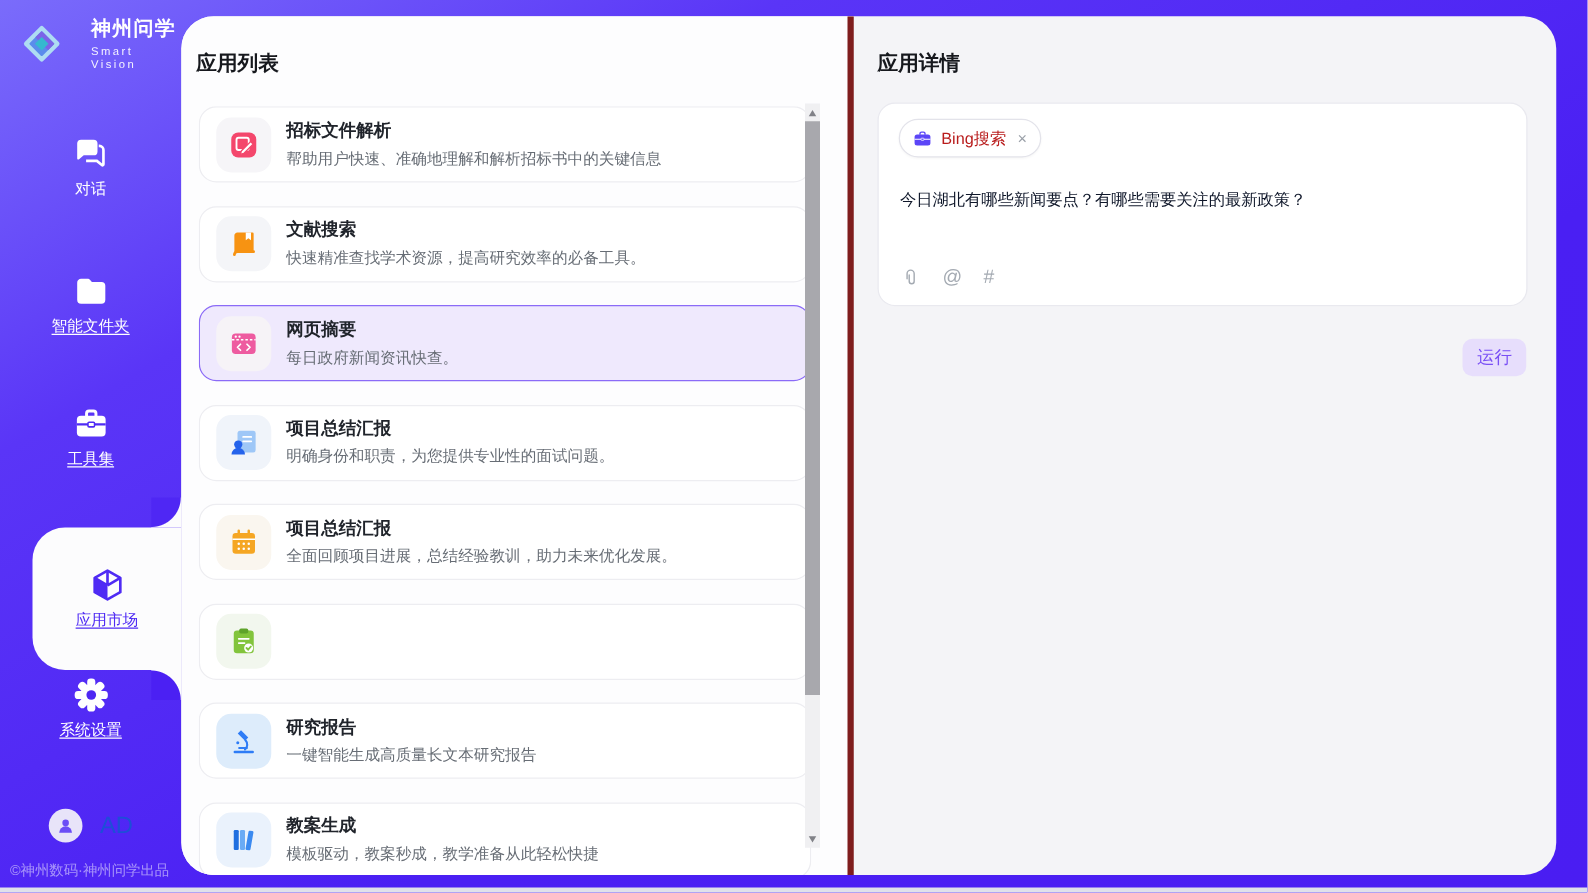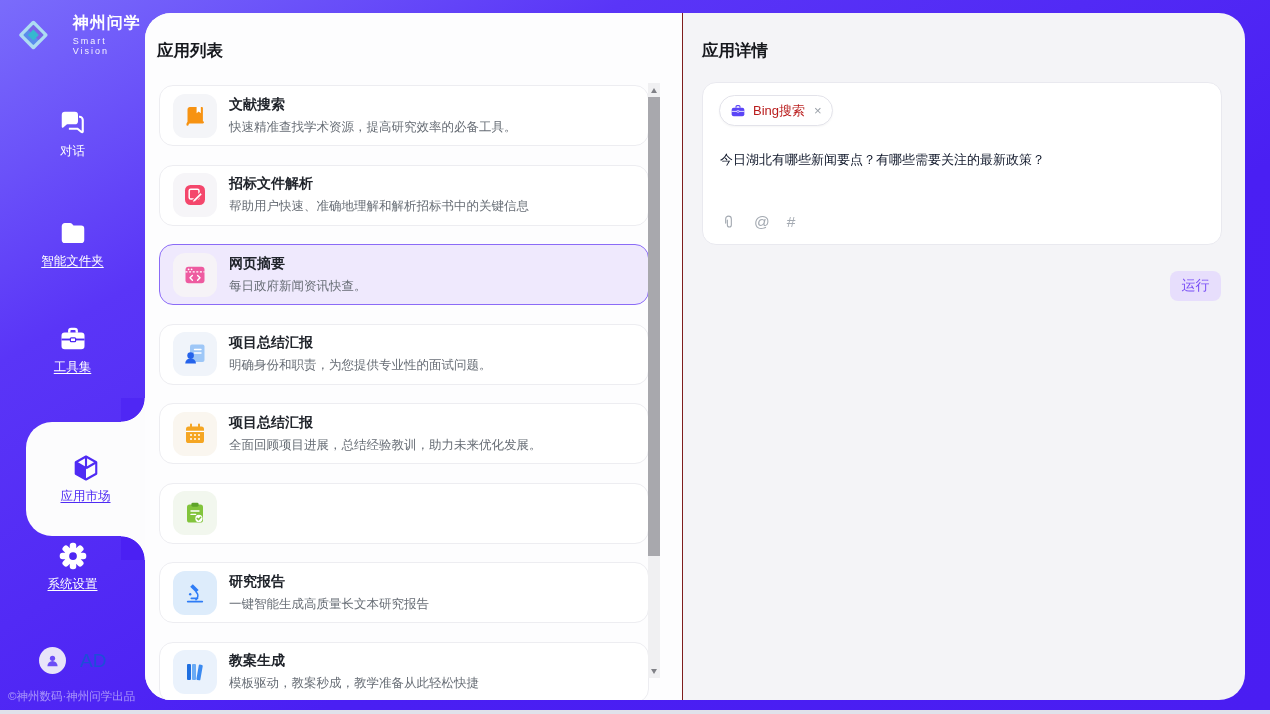--- a/index.html
+++ b/index.html
@@ -32,21 +32,21 @@
            background:radial-gradient(circle 24px at 0 100%, #4b20f3 23.2px, #fcfcfd 24px); }
   .user { position:absolute; left:39px; top:647px; display:flex; align-items:center; gap:14px; cursor:pointer; }
   .avatar { width:27px; height:27px; border-radius:50%; background:#e8e4f9; display:flex; align-items:center; justify-content:center; }
   .avatar svg { width:15px; height:15px; color:#6b4df6; }
   .user-name { font-size:19px; color:#1d4ed8; }
   .copyright { position:absolute; left:8px; bottom:10px; font-size:11.5px; color:rgba(255,255,255,.5); white-space:nowrap; }
   .bottom-strip { position:absolute; left:0; right:0; bottom:0; height:4px; background:#e0e1ea; }
   
   .content { position:absolute; left:145px; top:13px; width:1100px; height:687px;
              border-radius:26px; background:#f4f4f7; overflow:hidden; display:flex; }
-  .list-panel { width:538px; background:#fdfdfe; border-right:1px solid #7f1d1d; position:relative; }
+  .list-panel { width:538px; background:#fdfdfe; border-right:5px solid #7f1d1d; position:relative; }
   .panel-title { position:absolute; top:27px; font-size:16.5px; font-weight:bold; color:#16181d; }
   .list-panel .panel-title { left:12px; }
   .cards { position:absolute; left:14px; top:72px; width:490px; bottom:0; overflow:hidden; }
   .card { height:61px; border:1px solid #ededf1; border-radius:14px; background:#fff;
           display:flex; align-items:center; padding:0 13px; margin-bottom:18.5px; cursor:pointer; }
   .card.selected { border:1.5px solid var(--selected-border,#8b6bf7); background:var(--selected-bg,#efe9fd); }
   .app-icon { width:44px; height:44px; border-radius:12px; background:#f4f5f8;
               display:flex; align-items:center; justify-content:center; flex:none; }
   .app-icon svg { width:24px; height:24px; }
   .card-text { margin-left:12px; min-width:0; }
@@ -167,43 +167,43 @@
   </div>
   <div class="copyright">©神州数码·神州问学出品</div>
 </aside>
 
 <main class="content">
 
   <section class="list-panel">
     <h2 class="panel-title">应用列表</h2>
     <div class="cards">
         <div class="card">
+    <span class="app-icon" style="background: rgb(246, 245, 248);">
+            <svg viewBox="0 0 24 24">
+              <rect x="2" y="2" width="20" height="20" rx="5.5" fill="#f4476c"></rect>
+              <rect x="6.2" y="6.2" width="9.8" height="9.8" rx="1.6" fill="none" stroke="#fff" stroke-width="1.5"></rect>
+              <path d="M10 16.8l7.5-7.5 2 2-7.5 7.5-2.7.7z" fill="#fff" stroke="#f4476c" stroke-width="1.1"></path>
+            </svg>
+          </span>
+    <span class="card-text">
+      <span class="card-title" style="display:block">招标文件解析</span>
+      <span class="card-desc" style="display:block">帮助用户快速、准确地理解和解析招标书中的关键信息</span>
+    </span>
+  </div>
+        <div class="card">
     <span class="app-icon" style="background: rgb(244, 245, 248);">
             <svg viewBox="0 0 24 24">
               <path d="M4.5 5.4C4.5 4.1 5.6 3 6.9 3H19a.9.9 0 0 1 .9.9v13.6a.9.9 0 0 1-.9.9H7c-1.4 0-2.5 1-2.5 2.3z" fill="#f79312"></path>
               <path d="M4.5 20.7c0-1.3 1.1-2.4 2.5-2.4h12.9" stroke="#f79312" stroke-width="2.2" fill="none" stroke-linecap="round"></path>
               <path d="M13.6 3h4.2v6.2l-2.1-1.7-2.1 1.7z" fill="#fff"></path>
             </svg>
           </span>
     <span class="card-text">
       <span class="card-title" style="display:block">文献搜索</span>
       <span class="card-desc" style="display:block">快速精准查找学术资源，提高研究效率的必备工具。</span>
-    </span>
-  </div>
-        <div class="card">
-    <span class="app-icon" style="background: rgb(246, 245, 248);">
-            <svg viewBox="0 0 24 24">
-              <rect x="2" y="2" width="20" height="20" rx="5.5" fill="#f4476c"></rect>
-              <rect x="6.2" y="6.2" width="9.8" height="9.8" rx="1.6" fill="none" stroke="#fff" stroke-width="1.5"></rect>
-              <path d="M10 16.8l7.5-7.5 2 2-7.5 7.5-2.7.7z" fill="#fff" stroke="#f4476c" stroke-width="1.1"></path>
-            </svg>
-          </span>
-    <span class="card-text">
-      <span class="card-title" style="display:block">招标文件解析</span>
-      <span class="card-desc" style="display:block">帮助用户快速、准确地理解和解析招标书中的关键信息</span>
     </span>
   </div>
         <div class="card selected">
     <span class="app-icon" style="background: rgb(246, 243, 247);">
             <svg viewBox="0 0 24 24">
               <rect x="2.5" y="3.8" width="19" height="16.4" rx="3" fill="#ee5ba0"></rect>
               <line x1="2.5" y1="8.8" x2="21.5" y2="8.8" stroke="#fff" stroke-width="1.2" stroke-dasharray="2 1.6"></line>
               <circle cx="5.6" cy="6.3" r=".9" fill="#fff"></circle>
               <circle cx="8.6" cy="6.3" r=".9" fill="#fff"></circle>
               <path d="M9.4 12.4L7 14.8l2.4 2.4M14.6 12.4l2.4 2.4-2.4 2.4" stroke="#fff" stroke-width="1.4" fill="none" stroke-linecap="round" stroke-linejoin="round"></path>

